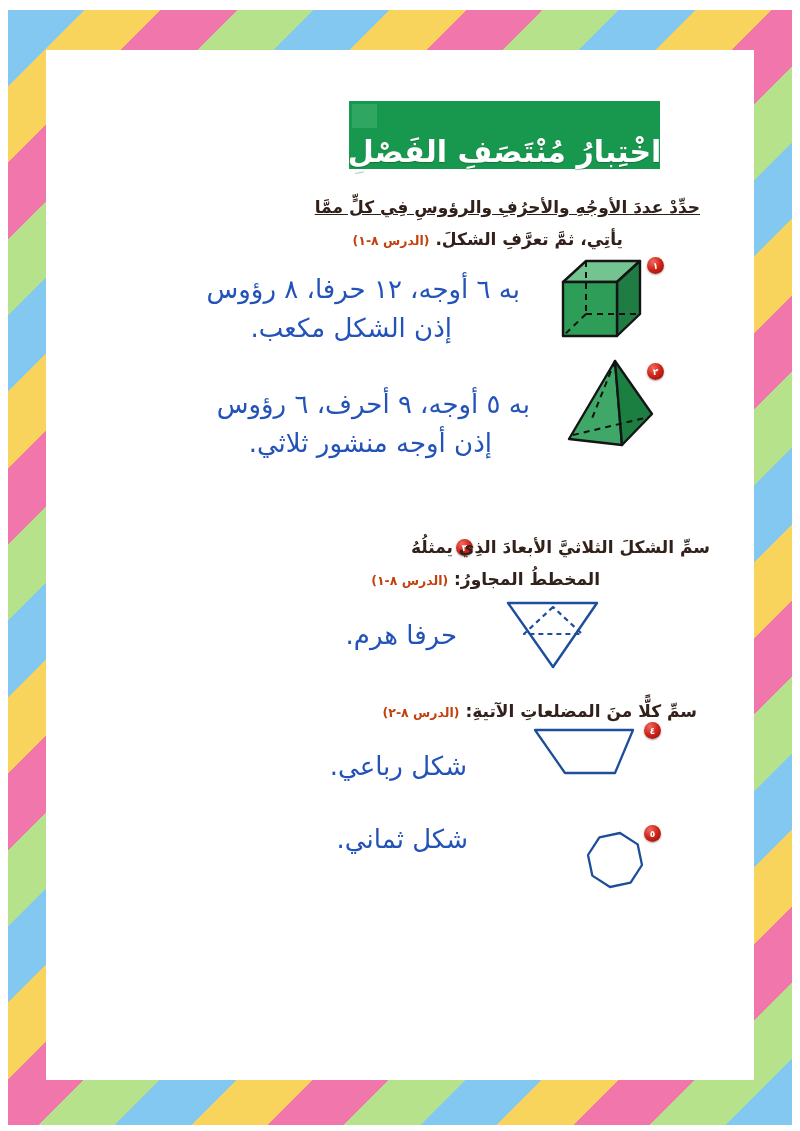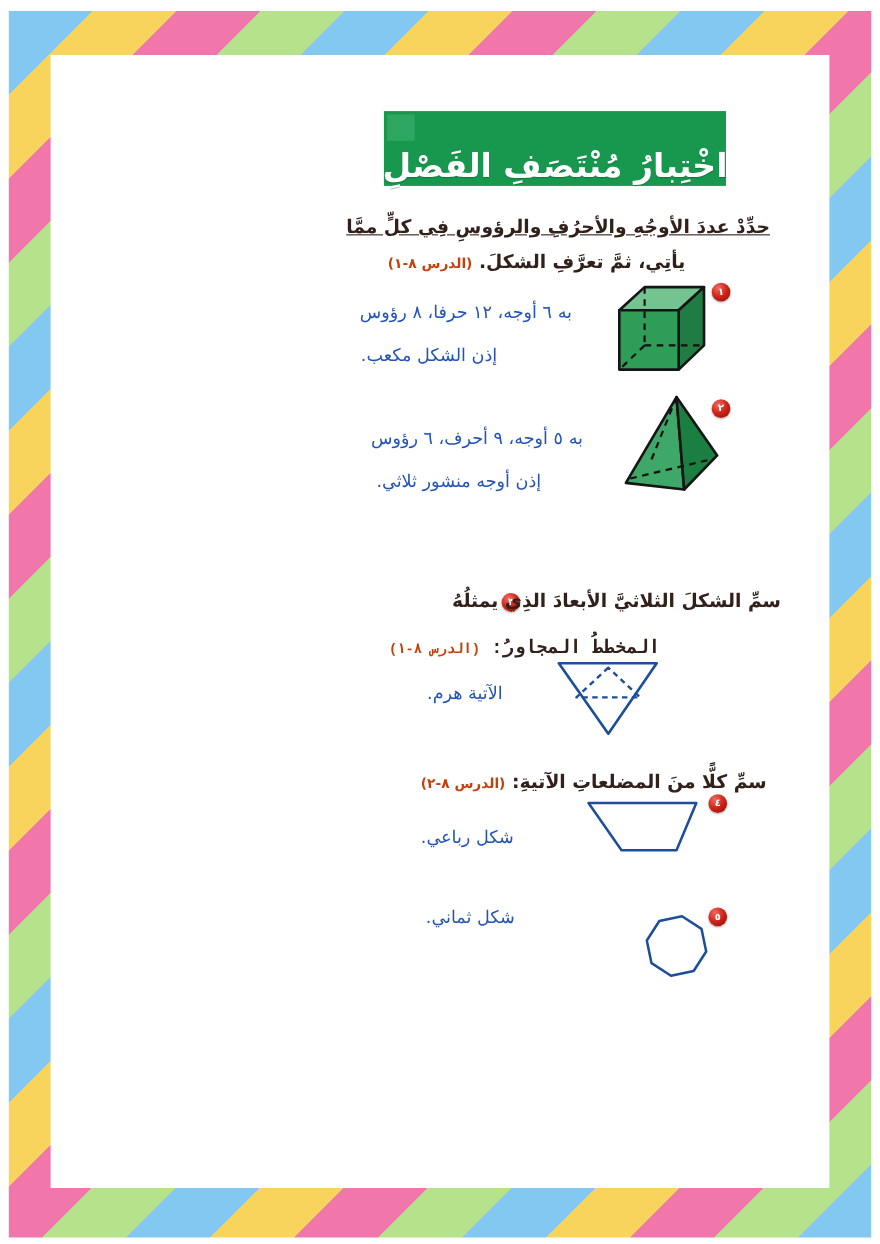--- a/index.html
+++ b/index.html
@@ -15,21 +15,21 @@
   }
   .page{position:absolute;left:46px;top:50px;right:46px;bottom:51px;background:#ffffff;}
   .banner{position:absolute;left:349px;top:101px;width:311px;height:68px;background:#17984E;
           display:flex;align-items:flex-end;justify-content:center;}
   .banner-sq{position:absolute;left:3px;top:3px;width:25px;height:24px;background:#2FA763;}
   .banner-title{color:#ffffff;font-weight:bold;font-size:30px;direction:rtl;white-space:nowrap;
                 text-shadow:0 1px 1px rgba(0,60,20,.35);}
   .qtext{position:absolute;direction:rtl;color:#31211A;font-weight:bold;font-size:17px;
          white-space:nowrap;line-height:26px;}
   .red-ref{color:#c2410c;font-size:12.5px;font-weight:bold;}
-  .answer{position:absolute;direction:rtl;color:#2353B8;font-size:16px;white-space:nowrap;}
+  .answer{position:absolute;direction:rtl;color:#2353B8;font-size:26px;white-space:nowrap;}
   .badge{position:absolute;width:17px;height:17px;border-radius:50%;
          background:radial-gradient(circle at 35% 28%, #EF6A5F 0%, #CF241A 48%, #8A0C06 100%);
          color:#fff;font-size:9px;font-weight:bold;display:flex;align-items:center;justify-content:center;
          box-shadow:0 1px 2px rgba(0,0,0,.35);}
   .fig{position:absolute;}
   svg{display:block;}
 </style>
 </head>
 <body>
 
@@ -74,31 +74,31 @@
         <line x1="50" y1="4" x2="26" y2="64"></line>
         <line x1="8" y1="78" x2="84" y2="60"></line>
       </g>
     </svg>
   </div>
   <div class="answer" style="right:270px;top:389px;">به ٥ أوجه، ٩ أحرف، ٦ رؤوس</div>
   <div class="answer" style="right:308px;top:428px;">إذن أوجه منشور ثلاثي.</div>
 
   <div class="badge" style="left:456px;top:539px;">٣</div>
   <div class="qtext" style="right:90px;top:534px;">سمِّ الشكلَ الثلاثيَّ الأبعادَ الذِي يمثلُهُ</div>
-  <div class="qtext" style="right:200px;top:578px;font-family:Liberation Mono, monospace;">
+  <div class="qtext" style="right:200px;top:566px;">
     <span>المخططُ المجاورُ:</span>
     <span class="red-ref">(الدرس ٨-١)</span>
   </div>
   <div class="fig" style="left:503px;top:597px;">
     <svg width="100" height="74" viewBox="0 0 100 74">
       <polygon points="5,6 94,6 50,70" fill="none" stroke="#1D4E9B" stroke-width="2.4" stroke-linejoin="round"></polygon>
       <polygon points="50,10 21,37 79,37" fill="none" stroke="#1D4E9B" stroke-width="2.2" stroke-dasharray="5 4" stroke-linejoin="round"></polygon>
     </svg>
   </div>
-  <div class="answer" style="right:343px;top:620px;">الآتية هرم.</div>
+  <div class="answer" style="right:343px;top:620px;">حرفا هرم.</div>
 
   <div class="qtext" style="right:103px;top:698px;">
     <span>سمِّ كلًّا منَ المضلعاتِ الآتيةِ:</span>
     <span class="red-ref">(الدرس ٨-٢)</span>
   </div>
 
   <div class="badge" style="left:644px;top:722px;">٤</div>
   <div class="fig" style="left:533px;top:728px;">
     <svg width="102" height="48" viewBox="0 0 102 48">
       <polygon points="2,2 100,2 82,45 32,45" fill="none" stroke="#1D4E9B" stroke-width="2.3" stroke-linejoin="round"></polygon>

